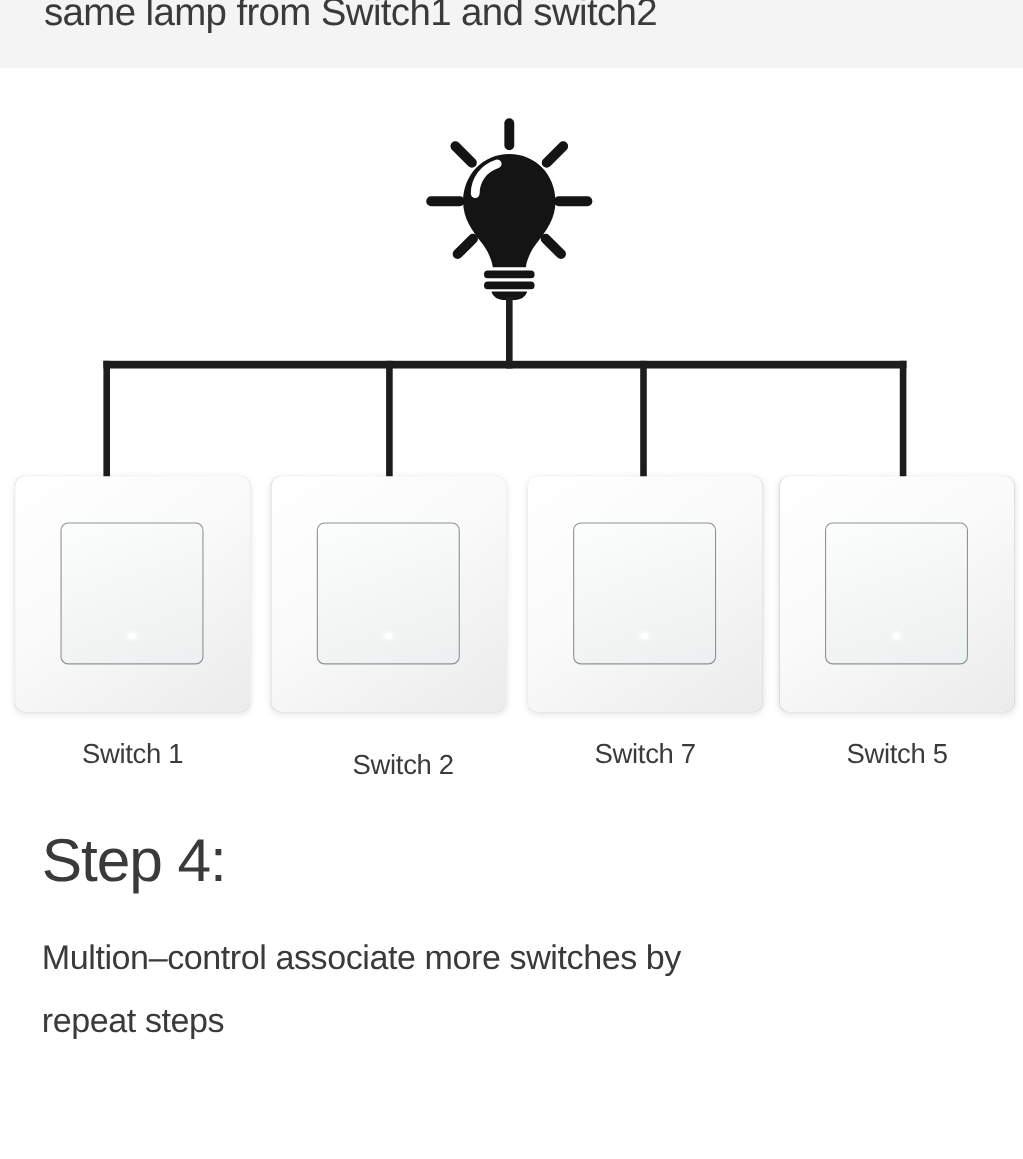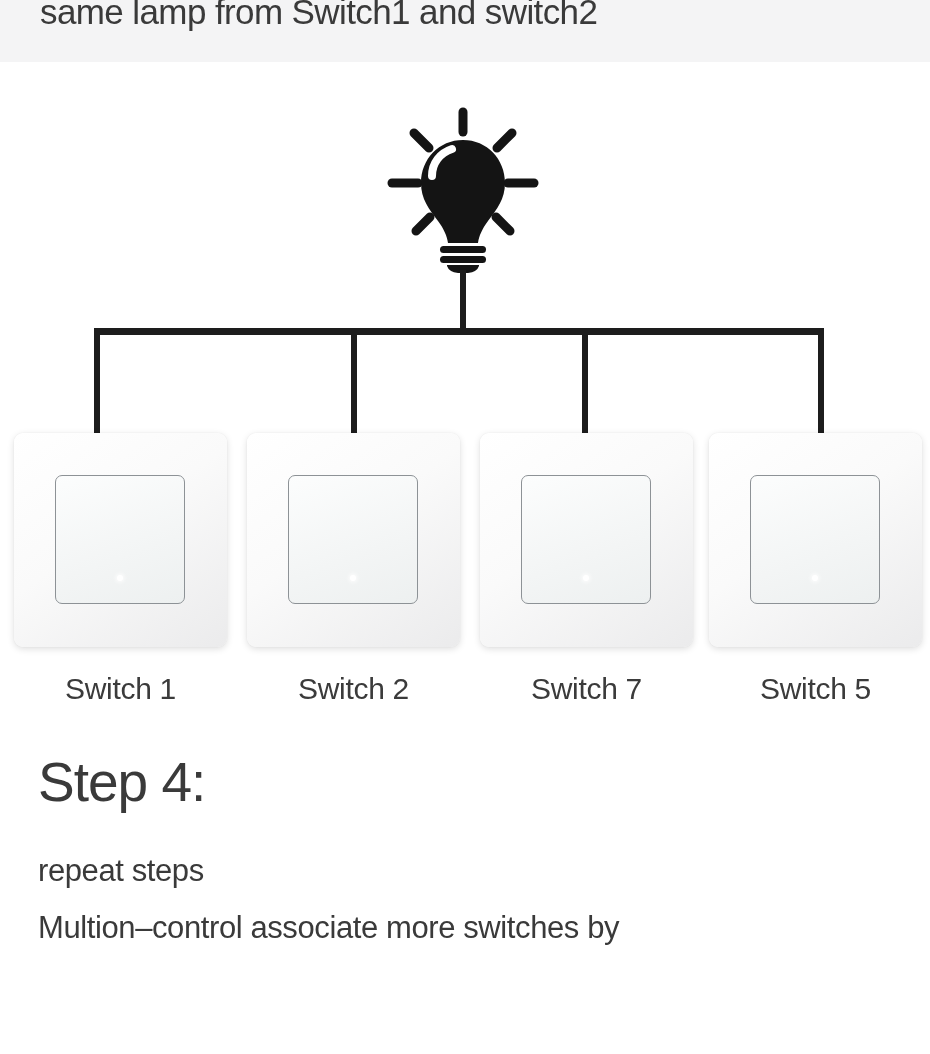--- a/index.html
+++ b/index.html
@@ -80,27 +80,27 @@
     border-radius: 50%;
     background: #ffffff;
     box-shadow: 0 0 4px 1px rgba(255,255,255,0.95);
   }
 
   .switch-label {
     position: absolute;
     top: 672px;
     width: 213px;
     text-align: center;
-    font-size: 30px;
+    font-size: 25px;
     font-weight: 400;
     letter-spacing: -0.3px;
     color: #3b3b3b;
   }
   .label-1 { left: 14px; }
-  .label-2 { left: 247px; }
+  .label-2 { left: 260px; margin-top: 10px; }
   .label-3 { left: 480px; }
   .label-4 { left: 709px; }
 
   
   .step-heading {
     position: absolute;
     left: 38px; top: 750px;
     font-size: 55px;
     font-weight: 300;
     letter-spacing: -1px;
@@ -174,17 +174,17 @@
   </div>
 
   <div class="switch-label label-1">Switch 1</div>
   <div class="switch-label label-2">Switch 2</div>
   <div class="switch-label label-3">Switch 7</div>
   <div class="switch-label label-4">Switch 5</div>
 
   <div class="step-heading">Step 4:</div>
 
   <div class="step-description">
+    <div>Multion–control associate more switches by</div>
     <div>repeat steps</div>
-    <div>Multion–control associate more switches by</div>
   </div>
 
 </div>
 
 </body></html>

